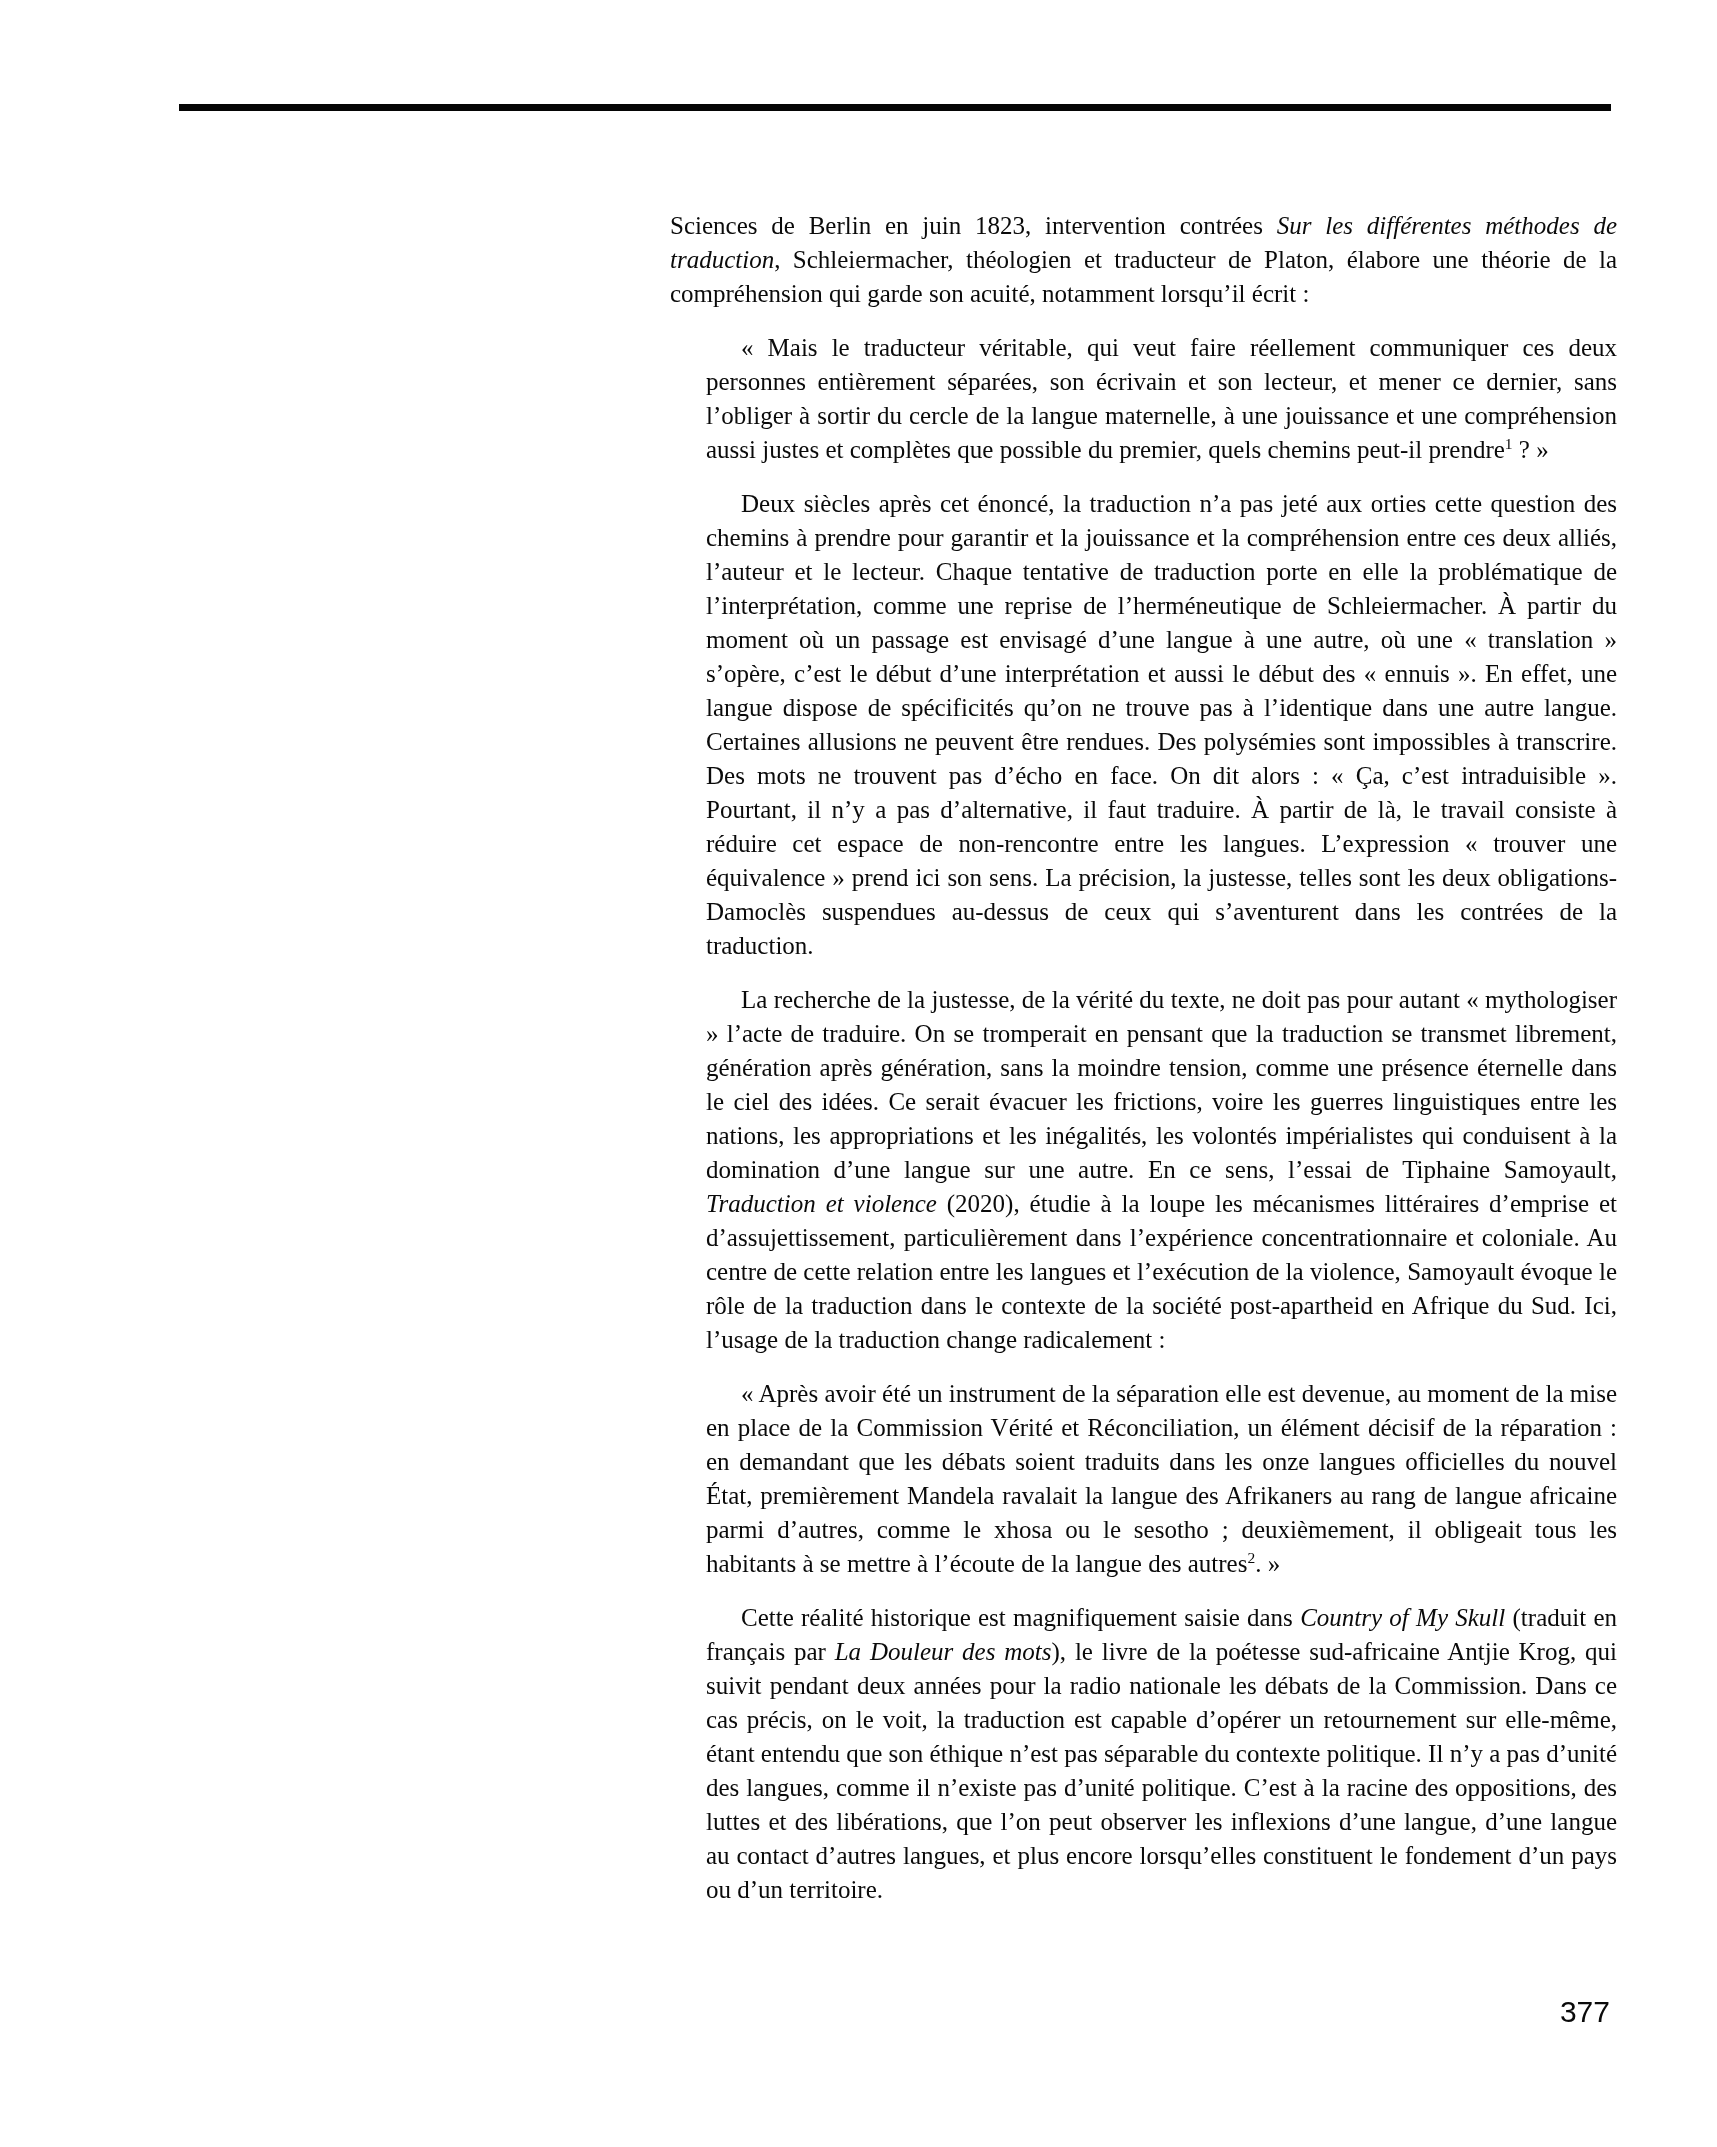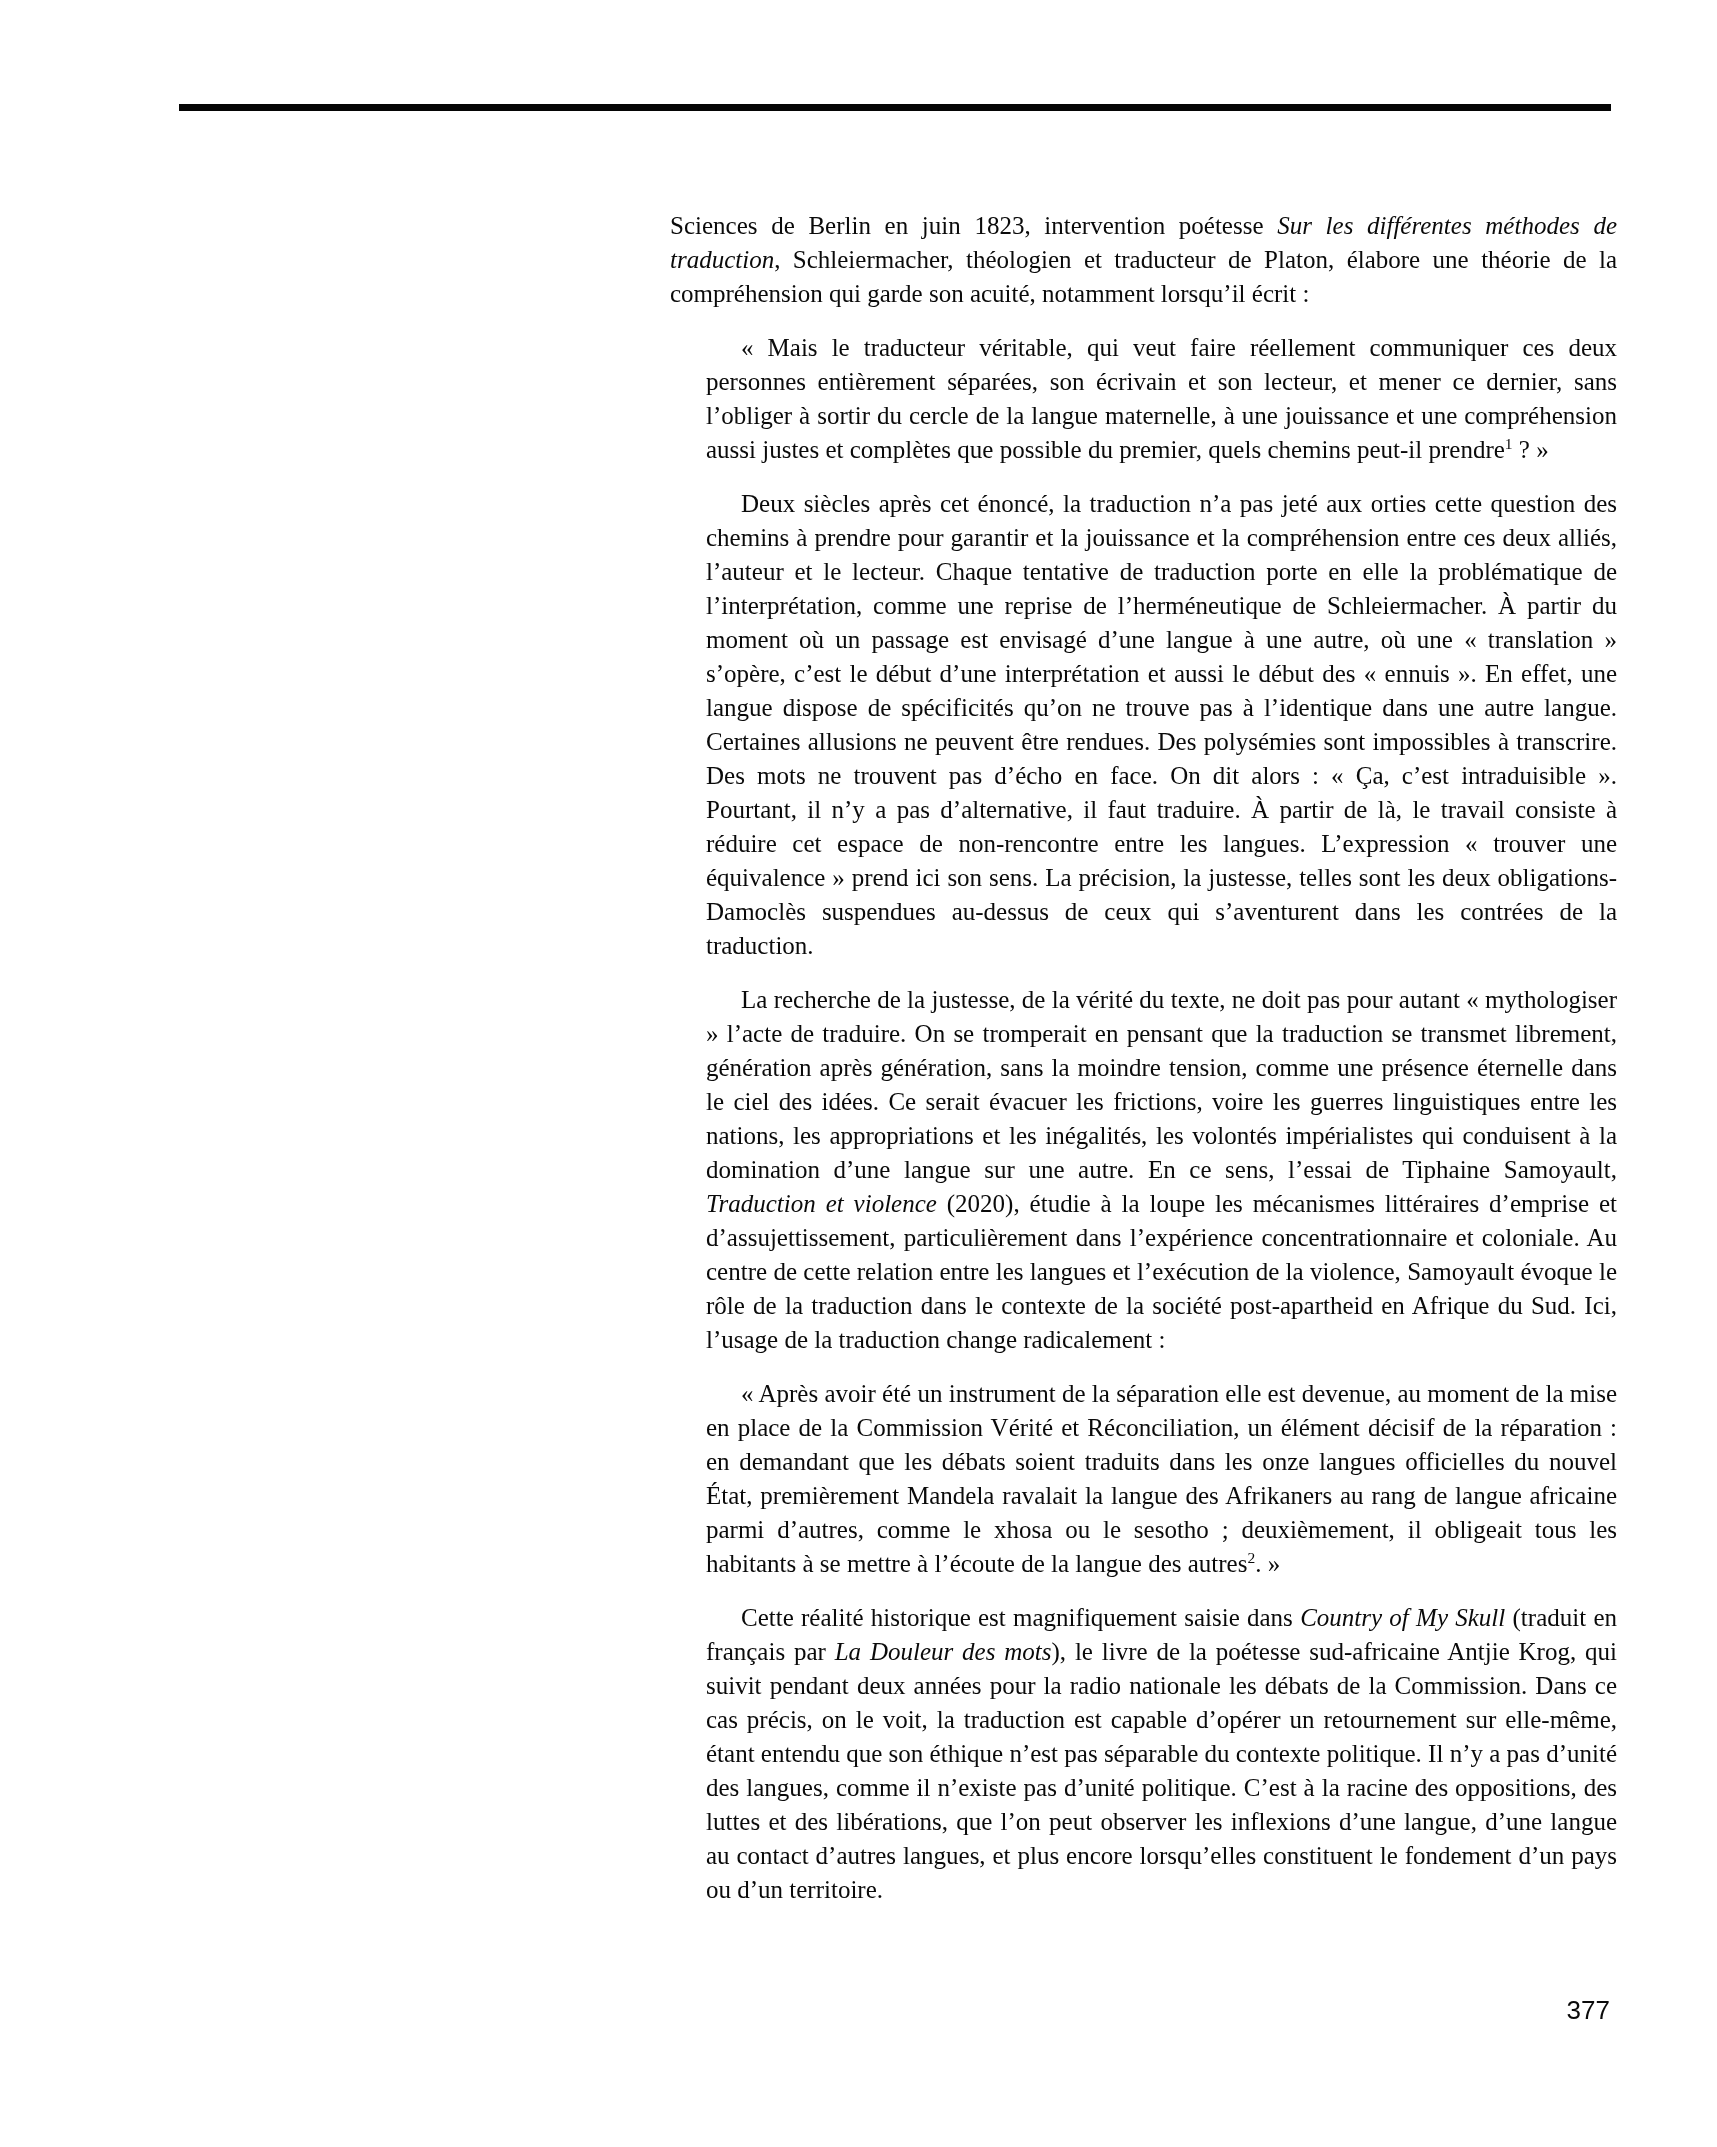--- a/index.html
+++ b/index.html
@@ -52,32 +52,32 @@
     line-height: 0;
     vertical-align: baseline;
     position: relative;
     top: -0.55em;
   }
   .page-number {
     position: absolute;
     top: 1997px;
     right: 108px;
     font-family: "Liberation Sans", sans-serif;
-    font-size: 26px;
+    font-size: 30px;
     line-height: 1;
     color: #0a0a0a;
   }
 </style>
 </head>
 <body>
 
 <div class="top-rule"></div>
 
 <main class="text-block">
-    <p class="body"><span>Sciences de Berlin en juin 1823, intervention poétesse </span><i>Sur les différentes méthodes de traduction</i><span>, Schleiermacher, théologien et traducteur de Platon, élabore une théorie de la compréhension qui garde son acuité, notamment lorsqu’il écrit :</span></p>
+    <p class="body"><span>Sciences de Berlin en juin 1823, intervention contrées </span><i>Sur les différentes méthodes de traduction</i><span>, Schleiermacher, théologien et traducteur de Platon, élabore une théorie de la compréhension qui garde son acuité, notamment lorsqu’il écrit :</span></p>
     <p class="quote indent"><span>« Mais le traducteur véritable, qui veut faire réellement communiquer ces deux personnes entièrement séparées, son écrivain et son lecteur, et mener ce dernier, sans l’obliger à sortir du cercle de la langue maternelle, à une jouissance et une compréhension aussi justes et complètes que possible du premier, quels chemins peut-il prendre</span><sup>1</sup><span> ? »</span></p>
     <p class="body indent"><span>Deux siècles après cet énoncé, la traduction n’a pas jeté aux orties cette question des chemins à prendre pour garantir et la jouissance et la compréhension entre ces deux alliés, l’auteur et le lecteur. Chaque tentative de traduction porte en elle la problématique de l’interprétation, comme une reprise de l’herméneutique de Schleiermacher. À partir du moment où un passage est envisagé d’une langue à une autre, où une « translation » s’opère, c’est le début d’une interprétation et aussi le début des « ennuis ». En effet, une langue dispose de spécificités qu’on ne trouve pas à l’identique dans une autre langue. Certaines allusions ne peuvent être rendues. Des polysémies sont impossibles à transcrire. Des mots ne trouvent pas d’écho en face. On dit alors : « Ça, c’est intraduisible ». Pourtant, il n’y a pas d’alternative, il faut traduire. À partir de là, le travail consiste à réduire cet espace de non-rencontre entre les langues. L’expression « trouver une équivalence » prend ici son sens. La précision, la justesse, telles sont les deux obligations-Damoclès suspendues au-dessus de ceux qui s’aventurent dans les contrées de la traduction.</span></p>
     <p class="body indent"><span>La recherche de la justesse, de la vérité du texte, ne doit pas pour autant « mythologiser » l’acte de traduire. On se tromperait en pensant que la traduction se transmet librement, génération après génération, sans la moindre tension, comme une présence éternelle dans le ciel des idées. Ce serait évacuer les frictions, voire les guerres linguistiques entre les nations, les appropriations et les inégalités, les volontés impérialistes qui conduisent à la domination d’une langue sur une autre. En ce sens, l’essai de Tiphaine Samoyault, </span><i>Traduction et violence</i><span> (2020), étudie à la loupe les mécanismes littéraires d’emprise et d’assujettissement, particulièrement dans l’expérience concentrationnaire et coloniale. Au centre de cette relation entre les langues et l’exécution de la violence, Samoyault évoque le rôle de la traduction dans le contexte de la société post-apartheid en Afrique du Sud. Ici, l’usage de la traduction change radicalement :</span></p>
     <p class="quote indent"><span>« Après avoir été un instrument de la séparation elle est devenue, au moment de la mise en place de la Commission Vérité et Réconciliation, un élément décisif de la réparation : en demandant que les débats soient traduits dans les onze langues officielles du nouvel État, premièrement Mandela ravalait la langue des Afrikaners au rang de langue africaine parmi d’autres, comme le xhosa ou le sesotho ; deuxièmement, il obligeait tous les habitants à se mettre à l’écoute de la langue des autres</span><sup>2</sup><span>. »</span></p>
     <p class="body indent"><span>Cette réalité historique est magnifiquement saisie dans </span><i>Country of My Skull</i><span> (traduit en français par </span><i>La Douleur des mots</i><span>), le livre de la poétesse sud-africaine Antjie Krog, qui suivit pendant deux années pour la radio nationale les débats de la Commission. Dans ce cas précis, on le voit, la traduction est capable d’opérer un retournement sur elle-même, étant entendu que son éthique n’est pas séparable du contexte politique. Il n’y a pas d’unité des langues, comme il n’existe pas d’unité politique. C’est à la racine des oppositions, des luttes et des libérations, que l’on peut observer les inflexions d’une langue, d’une langue au contact d’autres langues, et plus encore lorsqu’elles constituent le fondement d’un pays ou d’un territoire.</span></p>
   </main>
 
 <div class="page-number">377</div>
 
 

